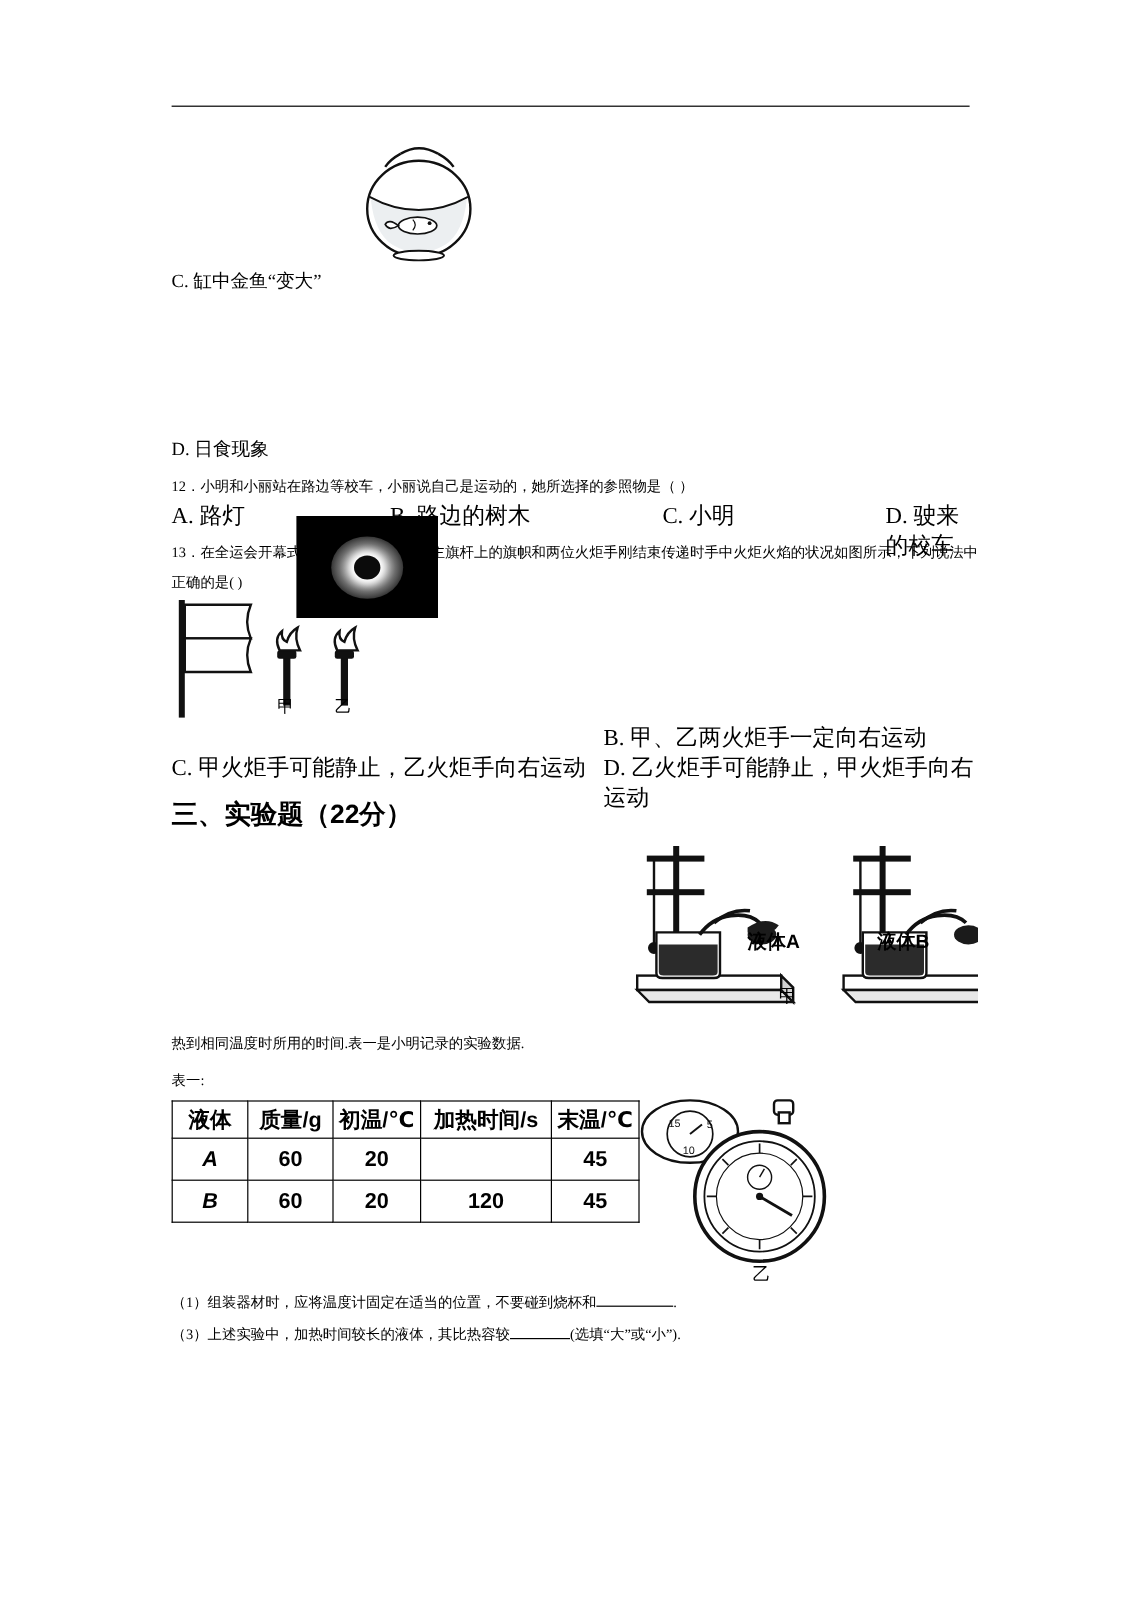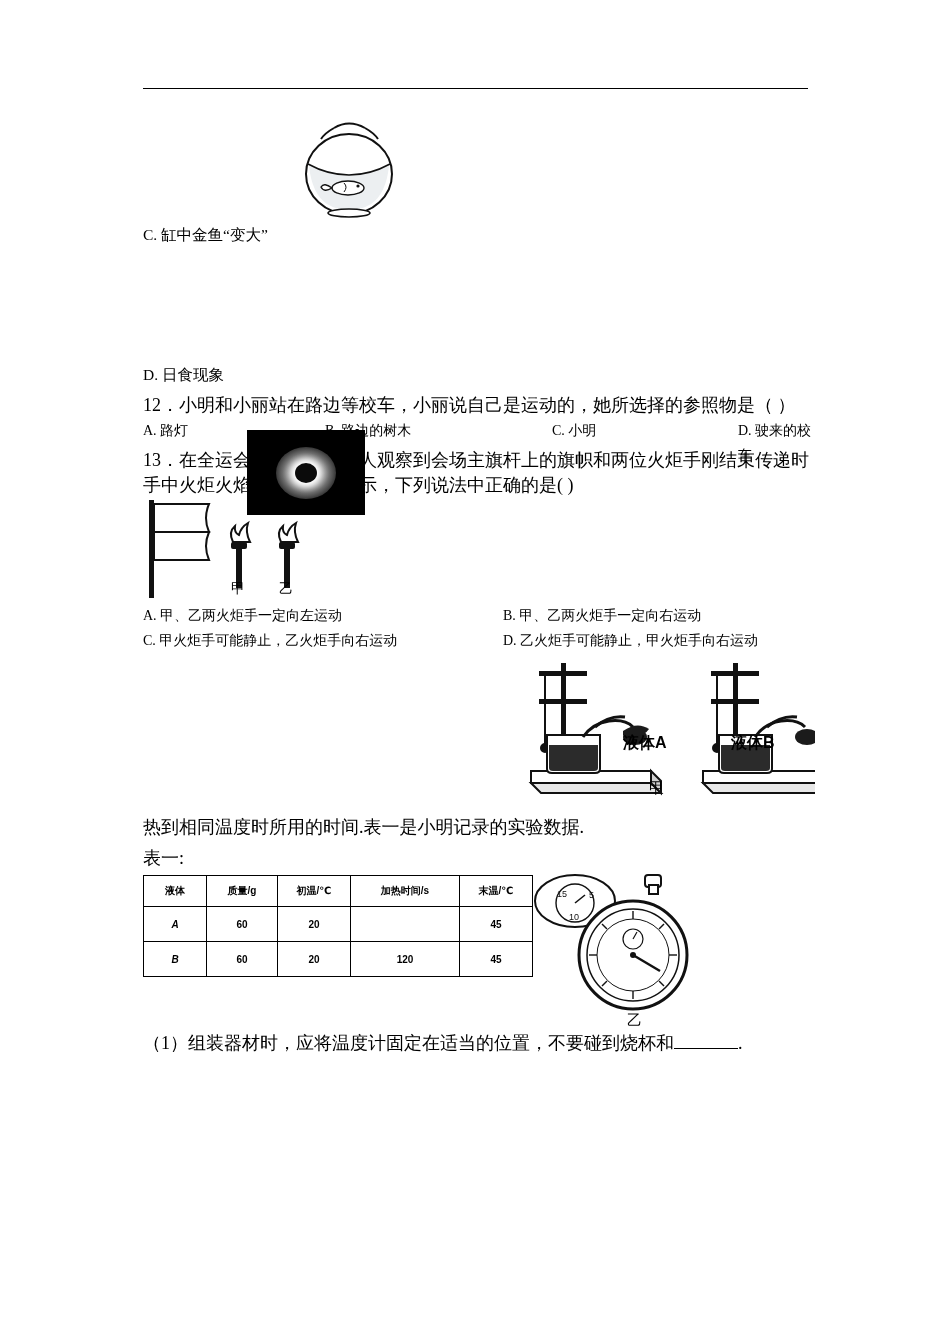--- a/index.html
+++ b/index.html
@@ -4,22 +4,22 @@
 <style>
   html,body{margin:0;padding:0;}
   body{
     width:950px;height:1344px;background:#ffffff;
     font-family:"Liberation Serif","DejaVu Serif",serif;
     color:#000;position:relative;overflow:hidden;
   }
   .page{position:absolute;left:0;top:0;width:925px;height:1344px;padding-left:40px;}
   .rule{position:absolute;left:143px;top:88px;width:665px;height:0;border-top:1px solid #000;}
   .content{position:absolute;left:143px;top:100px;width:672px;}
-  .q{font-size:18px;line-height:25px;margin-top:2px;}
-  .opt-line{font-size:14px;line-height:25px;}
+  .q{font-size:12px;line-height:25px;margin-top:2px;}
+  .opt-line{font-size:19px;line-height:25px;}
   .sec-title{font-family:"Liberation Sans","DejaVu Sans",sans-serif;font-weight:bold;font-size:22px;line-height:32px;margin-top:10px;}
 
   .figwrap{position:relative;}
   .caption{font-size:15.5px;line-height:22px;}
 
   
   .bowl-box{position:absolute;left:139px;top:16px;width:135px;height:105px;}
   .bowl-svg{display:block;}
 
   
@@ -31,21 +31,21 @@
      width:22px;height:20px;border-radius:50%;background:#0b0b0b;box-shadow:0 0 6px 3px rgba(255,255,255,.85);}
 
   
   .flagfig{position:relative;height:105px;}
 
   
   .heatfig{position:relative;height:150px;}
 
   
   table.data{border-collapse:collapse;font-family:"Liberation Sans","DejaVu Sans",sans-serif;}
-  table.data td,table.data th{border:1px solid #000;text-align:center;font-size:10px;font-weight:bold;padding:0;}
+  table.data td,table.data th{border:1px solid #000;text-align:center;font-size:18px;font-weight:bold;padding:0;}
   table.data th{height:30px;}
   table.data td{height:34px;font-style:italic;}
   table.data td.num{font-style:normal;}
 
   .blank{display:inline-block;border-bottom:1px solid #000;min-width:64px;height:15px;}
   .blank-s{display:inline-block;border-bottom:1px solid #000;min-width:50px;height:15px;}
 </style>
 </head>
 <body>
 
@@ -108,28 +108,28 @@
 
         <rect x="141" y="50" width="6" height="40" fill="#111"></rect>
         <rect x="136" y="44" width="16" height="7" rx="2" fill="#111"></rect>
         <path d="M138 44 q-5 -10 2 -16 q-1 7 4 9 q2 -8 9 -12 q-3 9 2 19 z" fill="#fff" stroke="#111" stroke-width="2"></path>
       </svg>
       <span style="position:absolute;left:88px;top:82px;font-size:14px;">甲</span>
       <span style="position:absolute;left:136px;top:82px;font-size:14px;">乙</span>
     </div>
 
     <div class="opt-line" style="position:relative;height:25px;">
-      <span style="position:absolute;left:0;">A. 甲、乙两火炬手一定向左运动</span>
       <span style="position:absolute;left:360px;">B. 甲、乙两火炬手一定向右运动</span>
     </div>
     <div class="opt-line" style="position:relative;height:25px;">
       <span style="position:absolute;left:0;">C. 甲火炬手可能静止，乙火炬手向右运动</span>
       <span style="position:absolute;left:360px;">D. 乙火炬手可能静止，甲火炬手向右运动</span>
     </div>
 
+    <div class="sec-title">三、实验题（22分）</div>
 
 
     <div class="heatfig">
       <svg width="672" height="150" viewBox="0 0 672 150">
         <g stroke="#111" fill="none" stroke-width="2">
 
           <rect x="388" y="118" width="120" height="12" fill="#fff"></rect>
           <path d="M388 130 L398 140 L518 140 L508 130 Z" fill="#e8e8e8"></path>
           <path d="M508 130 L518 140 L518 128 L508 118 Z" fill="#d0d0d0"></path>
           <rect x="418" y="10" width="5" height="110" fill="#111" stroke="none"></rect>
@@ -234,15 +234,18 @@
           <circle cx="100" cy="84" r="3" fill="#111"></circle>
         </svg>
       </div>
 
       <span style="position:absolute;left:484px;top:136px;font-size:15px;">乙</span>
     </div>
 
     <div class="q" style="margin-top:6px;">
       <span>（1）组装器材时，应将温度计固定在适当的位置，不要碰到烧杯和</span><span class="blank"></span><span>.</span>
     </div>
+    <div class="q">
+      <span>（3）上述实验中，加热时间较长的液体，其比热容较</span><span class="blank-s"></span><span>(选填“大”或“小”).</span>
+    </div>
 
   </div>
 </div>
 
 </body></html>

